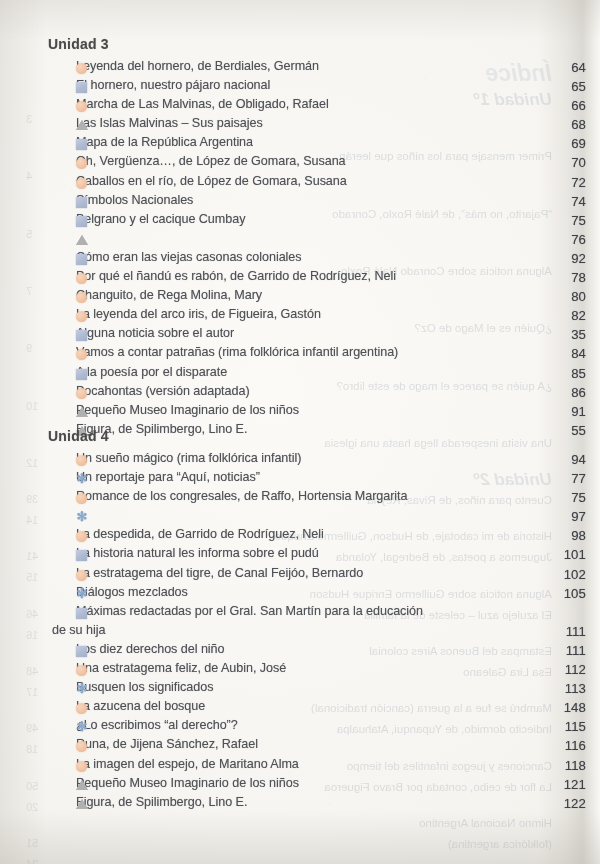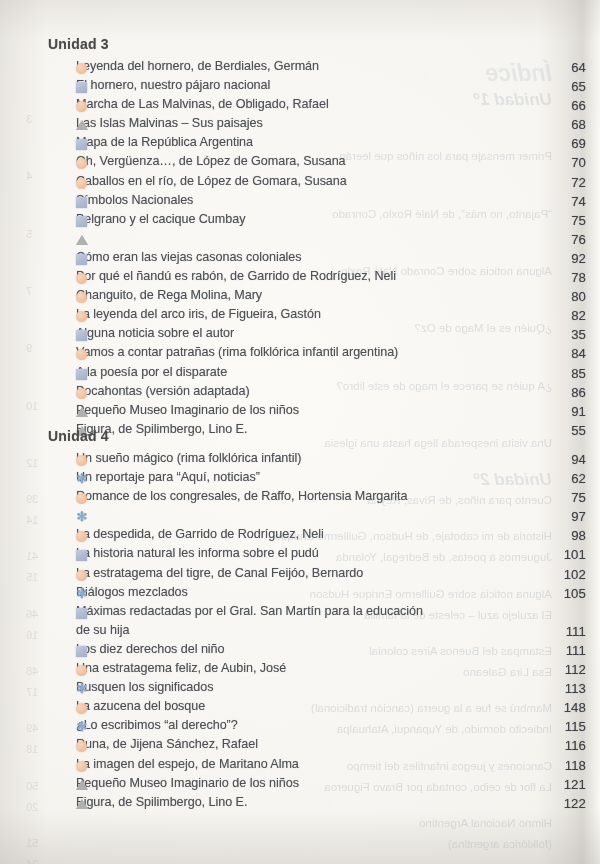--- a/index.html
+++ b/index.html
@@ -106,21 +106,21 @@
 
   .entry {
     position: relative;
     display: flex;
     align-items: baseline;
     height: 19.1px;
     padding-left: 76px;
     padding-right: 14px;
   }
   .entry-cont {
-    padding-left: 76px;
+    padding-left: 52px;
   }
 
   .marker {
     position: absolute;
     left: 76px;
     top: 4px;
     width: 11px;
     height: 11px;
     flex: 0 0 auto;
   }
@@ -384,21 +384,21 @@
     <div class="unit" id="unit-1" style="top:428px;">
         <div class="unit-title">Unidad 4</div>
         <div class="entry">
           <span class="marker m-circle"></span>
           <span class="entry-text">Un sueño mágico (rima folklórica infantil)</span>
           <span class="entry-page">94</span>
         </div>
         <div class="entry">
           <span class="marker m-star">✻</span>
           <span class="entry-text">Un reportaje para “Aquí, noticias”</span>
-          <span class="entry-page">62</span>
+          <span class="entry-page">77</span>
         </div>
         <div class="entry">
           <span class="marker m-circle"></span>
           <span class="entry-text">Romance de los congresales, de Raffo, Hortensia Margarita</span>
           <span class="entry-page">75</span>
         </div>
         <div class="entry">
           <span class="marker m-star">✻</span>
           <span class="entry-page">97</span>
         </div>

